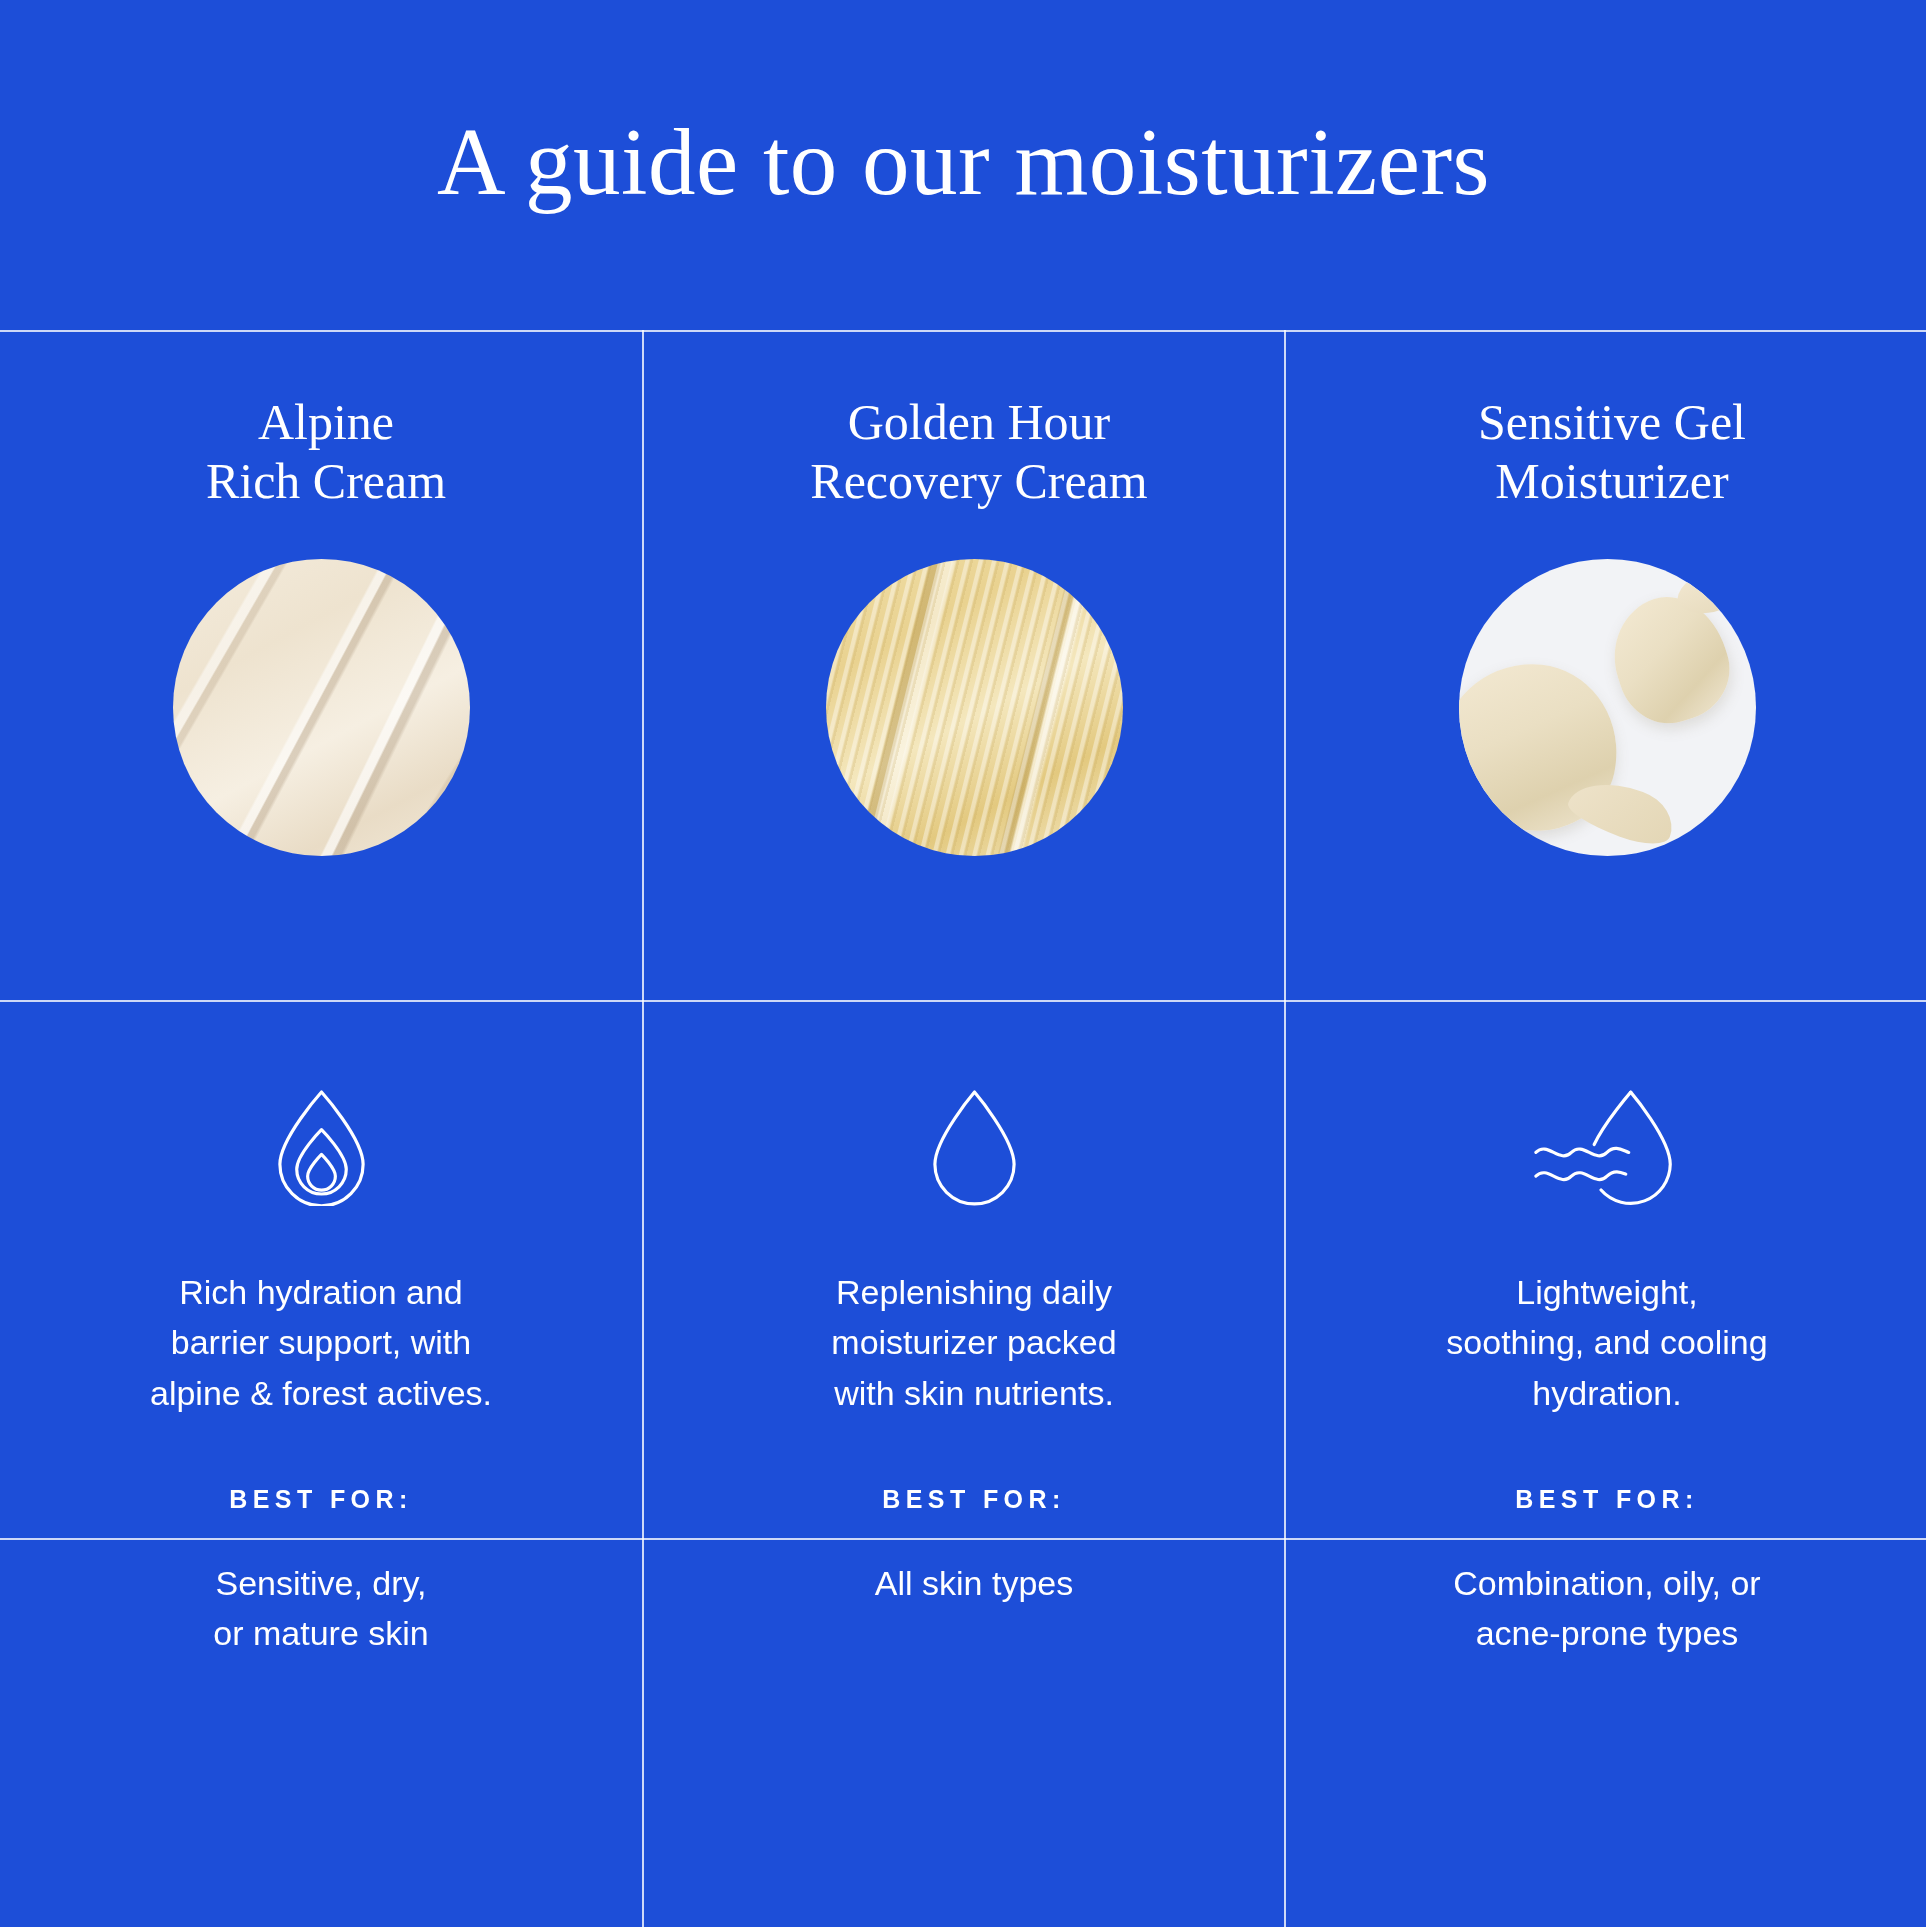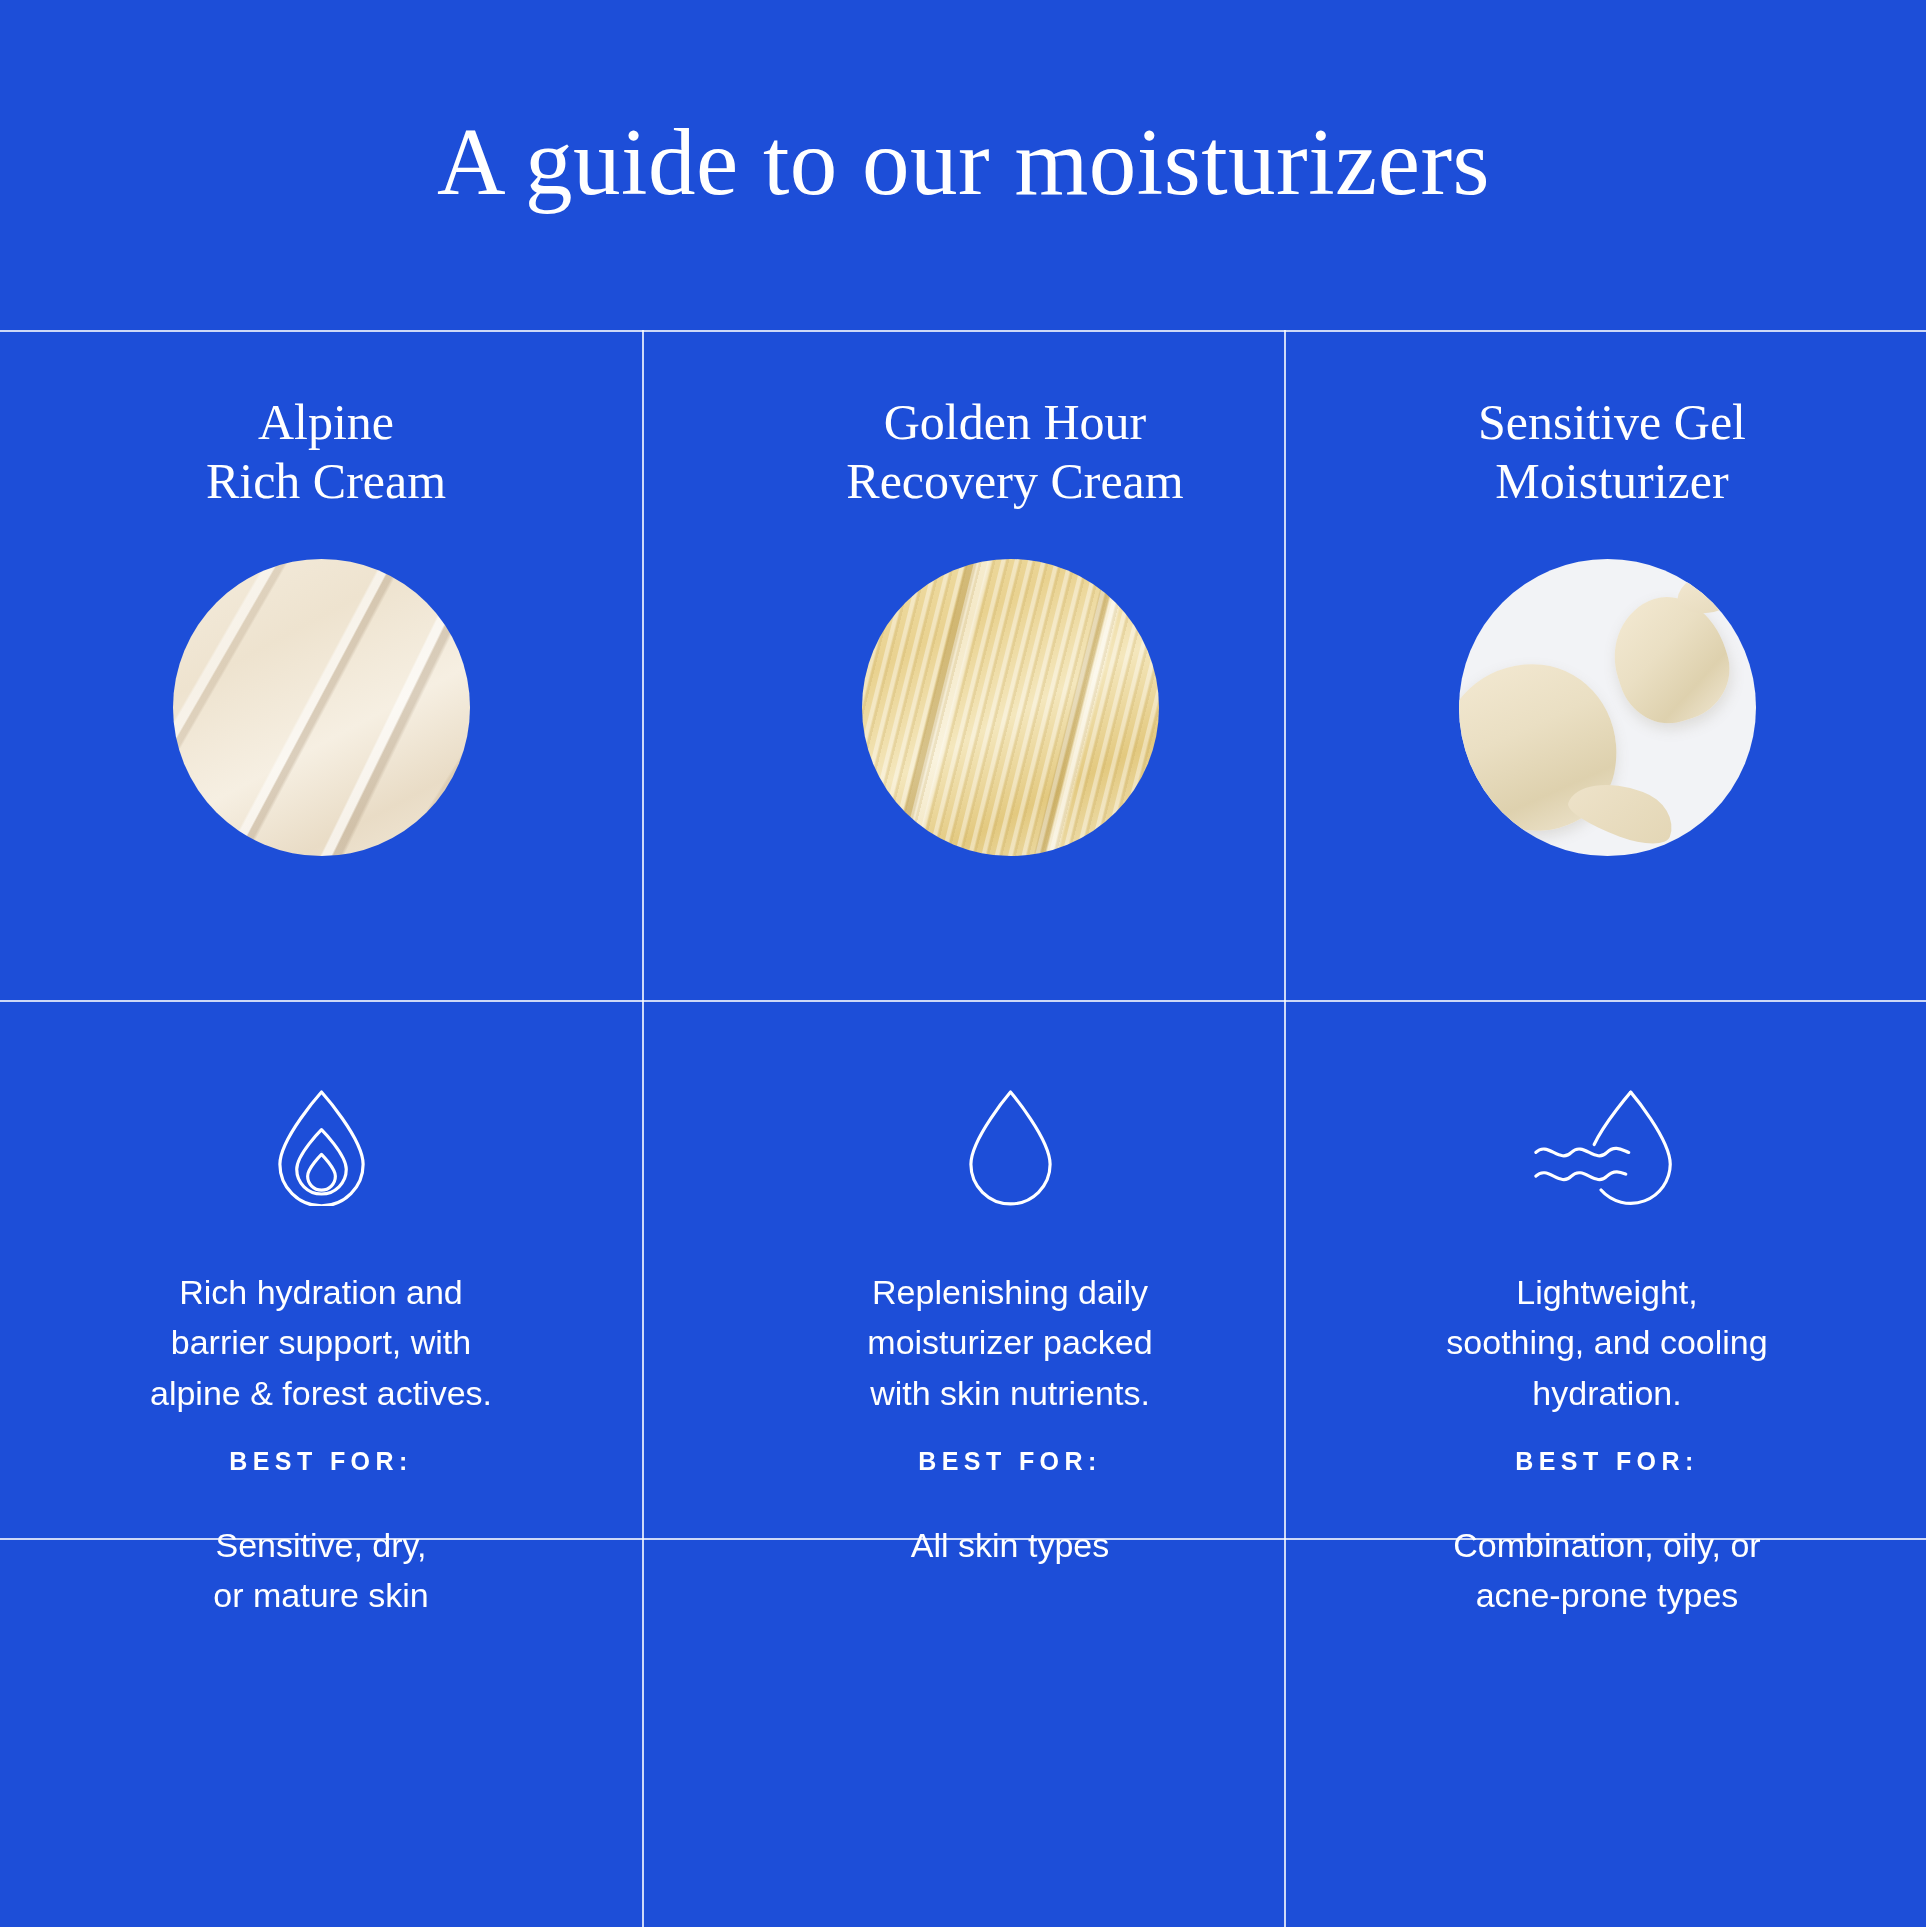--- a/index.html
+++ b/index.html
@@ -62,21 +62,21 @@
   .vline.v1 { left: 642px; }
   .vline.v2 { left: 1284px; }
 
   
   .col {
     position: absolute;
     width: 642px;
     top: 330px;
   }
   .col.c0 { left: 0px; }
-  .col.c1 { left: 644px; padding-left: 45px; }
+  .col.c1 { left: 608px; padding-left: 45px; }
   .col.c2 { left: 1286px; }
 
   
   .cell-top {
     position: relative;
     height: 670px;
     display: flex;
     flex-direction: column;
     align-items: center;
   }
@@ -183,21 +183,21 @@
 
   
   .cell-bot {
     position: relative;
     height: 390px;
     display: flex;
     flex-direction: column;
     align-items: center;
   }
   .best-label {
-    margin-top: 45px;
+    margin-top: 83px;
     font-size: 25px;
     font-weight: 700;
     letter-spacing: 5.4px;
     color: #ffffff;
     text-align: right;
   }
   .best-value {
     margin-top: 44px;
     font-size: 34px;
     line-height: 1.48;

